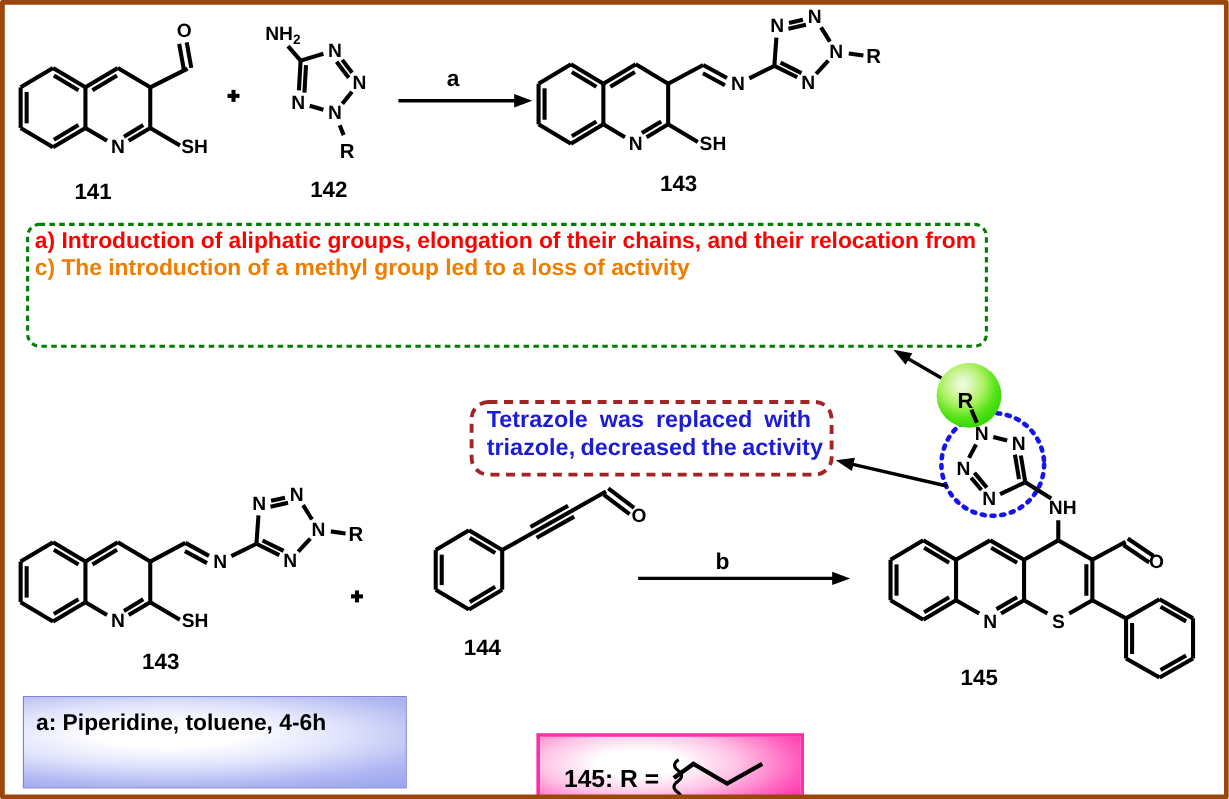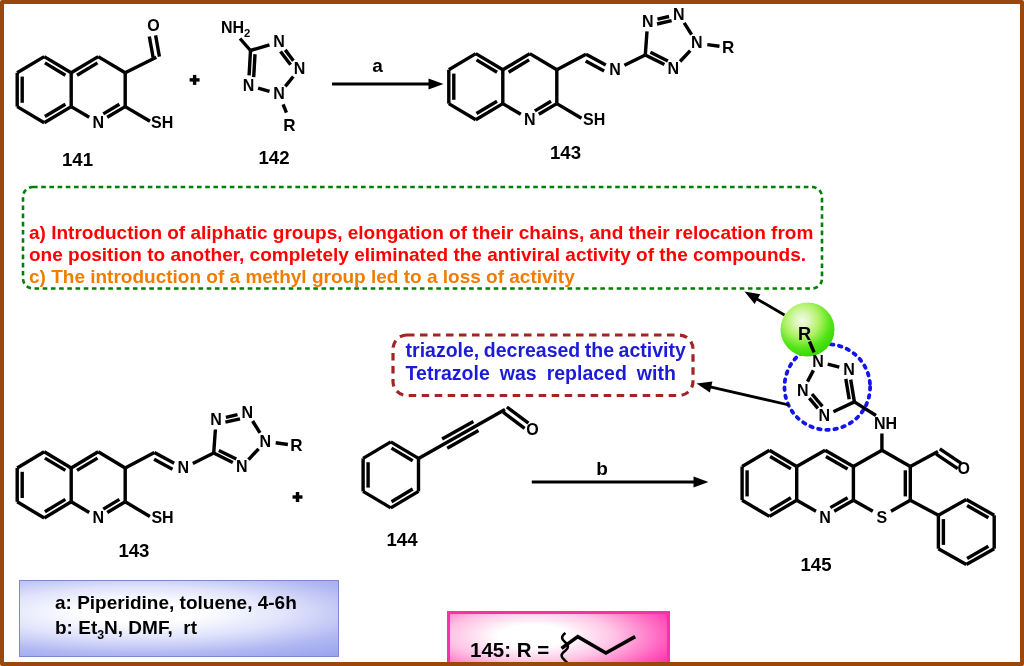--- a/index.html
+++ b/index.html
@@ -1,27 +1,27 @@
 <!DOCTYPE html>
 <html><head><meta charset="utf-8"><style>
 html,body{margin:0;padding:0;}
 body{width:1024px;height:666px;position:relative;background:#fff;font-family:"Liberation Sans",sans-serif;overflow:hidden;}
 #frame{position:absolute;left:0;top:0;right:0;bottom:0;border:4.5px solid #9a470d;border-radius:2px;z-index:50;pointer-events:none;}
-.gb{position:absolute;left:29px;top:190.6px;width:790px;z-index:5;margin-top:31px;}
+.gb{position:absolute;left:29px;top:190.6px;width:790px;z-index:5;}
 .gb div{font-weight:bold;font-size:19px;line-height:22.4px;white-space:nowrap;}
 .l1,.l2{color:#ff0000;}
 .l3{color:#00dc00;}
 .l4{color:#f07d00;}
 .rb{position:absolute;left:405.6px;top:338.6px;width:276px;z-index:5;color:#1c1cd8;font-weight:bold;font-size:19.5px;line-height:23.6px;white-space:nowrap;}
 #r1{word-spacing:4.6px;}
 #r2{word-spacing:-0.9px;}
 .bluebox{position:absolute;left:19px;top:580px;width:318px;height:75px;z-index:4;
  background:radial-gradient(ellipse 120% 90% at 38% 42%, #ffffff 15%, #e0e3fb 38%, #b0b7f2 62%, #98a1ee 84%, #8d96e9 100%);
  border:1px solid #7f88cc;}
-.bluebox .t{position:absolute;left:35px;font-weight:bold;font-size:19px;color:#000;white-space:nowrap;}
+.bluebox .t{position:absolute;left:10px;font-weight:bold;font-size:19px;color:#000;white-space:nowrap;}
 .pinkbox{position:absolute;left:447px;top:579px;width:217px;height:73px;z-index:4;
  background:radial-gradient(ellipse 100% 95% at 38% 30%, #ffffff 16%, #ffc2e5 38%, #ff5bbd 62%, #ff0a99 84%, #f4008e 100%);
  border:3px solid #fa30aa;margin-top:32px;}
 .pinkbox .t{position:absolute;left:20px;top:24px;font-weight:bold;font-size:20.5px;color:#000;white-space:nowrap;}
 sub{font-size:0.65em;}
 </style></head>
 <body>
 <svg width="1024" height="666" viewBox="0 0 1024 666" xmlns="http://www.w3.org/2000/svg" style="position:absolute;left:0;top:0">
     <line x1="17.2" y1="72.8" x2="44.2" y2="56.6" stroke="#000" stroke-width="3.4"></line>
     <line x1="17.2" y1="72.8" x2="17.2" y2="106.6" stroke="#000" stroke-width="3.4"></line>
@@ -199,30 +199,28 @@
     <text x="816.0" y="570.5" font-size="18.6" text-anchor="middle" font-weight="bold" fill="#000" font-family="Liberation Sans, sans-serif">145</text>
     <line x1="784.5" y1="315.0" x2="754.0" y2="297.3" stroke="#000" stroke-width="2.8"></line>
     <polygon points="744.5,291.5 760.3,294.3 754.6,303.9" fill="#000"></polygon>
     <line x1="789.0" y1="405.0" x2="708.0" y2="386.3" stroke="#000" stroke-width="2.8"></line>
     <polygon points="696.5,383.6 712.4,381.5 709.9,392.4" fill="#000"></polygon>
     <rect x="23" y="187" width="799" height="101.5" rx="10" fill="none" stroke="#008000" stroke-width="2.6" stroke-dasharray="4.6 3.6"></rect>
     <rect x="393" y="335" width="300" height="60.5" rx="14" fill="none" stroke="#a22424" stroke-width="3.2" stroke-dasharray="7.5 5.5"></rect>
   </svg>
 <div class="gb">
  <div class="l1" id="g1">a) Introduction of aliphatic groups, elongation of their chains, and their relocation from</div>
- <div class="l2" id="g2">one position to another, completely eliminated the antiviral activity of the compounds.</div>
  <div class="l4" id="g4">c) The introduction of a methyl group led to a loss of activity</div>
 </div>
 <div class="rb">
+    <div id="r1">Tetrazole was replaced with</div>
     <div id="r2">triazole, decreased the activity</div>
-    <div id="r1">Tetrazole was replaced with</div>
   </div>
 <div class="bluebox">
  <div class="t" style="top:11px">a: Piperidine, toluene, 4-6h</div>
- <div class="t" style="top:36px">b: Et<sub>3</sub>N, DMF,&nbsp; rt</div>
 </div>
 <div class="pinkbox">
  <div class="t">145: R =</div>
  <svg width="120" height="73" viewBox="0 0 120 73" style="position:absolute;left:97px;top:0">
   <path d="M 14.5 34.4 L 30.8 22.6 L 58.9 39 L 88.2 22.6" fill="none" stroke="#000" stroke-width="3.6"></path>
   <path d="M 18.5 19 q -6.5 4.5 -0.5 9 q 6 4.5 0 9 q -6.5 4.5 -0.5 9 q 6 4.5 0 9" fill="none" stroke="#000" stroke-width="2.6"></path>
  </svg>
 </div>
 <div id="frame"></div>
 </body></html>

